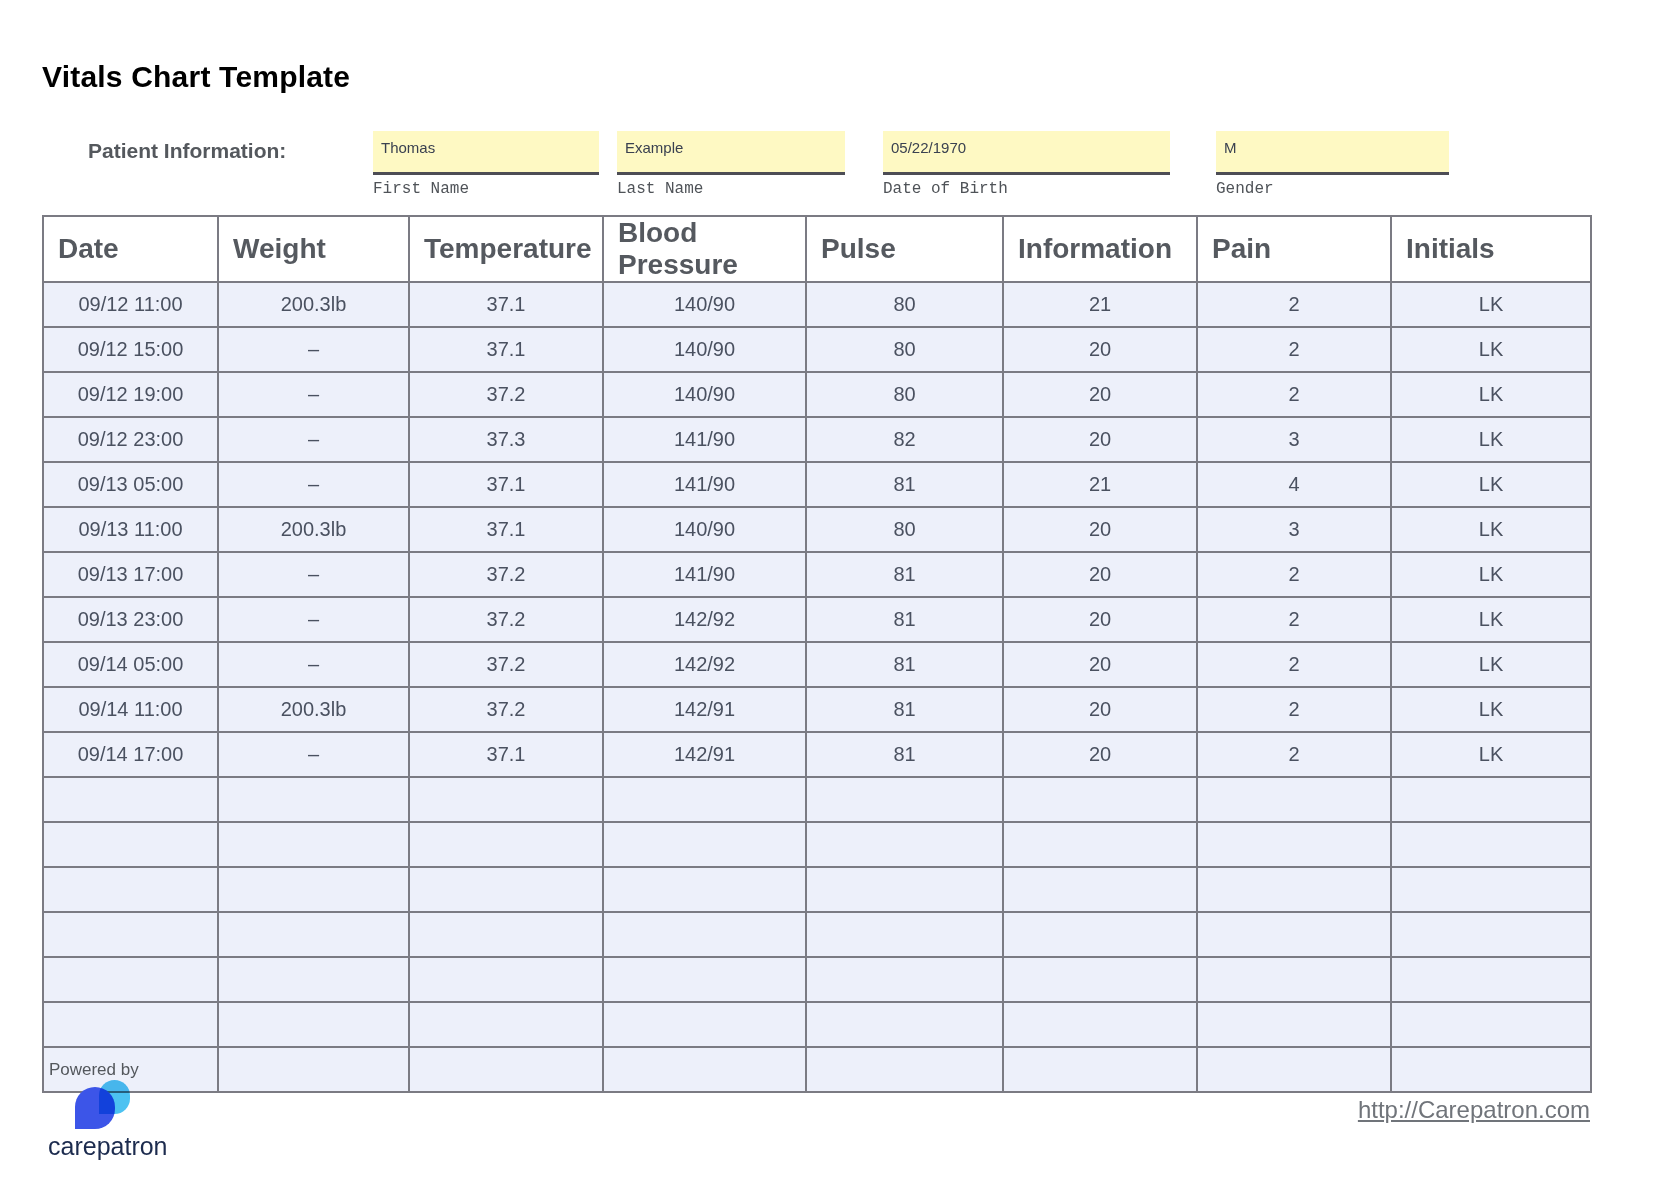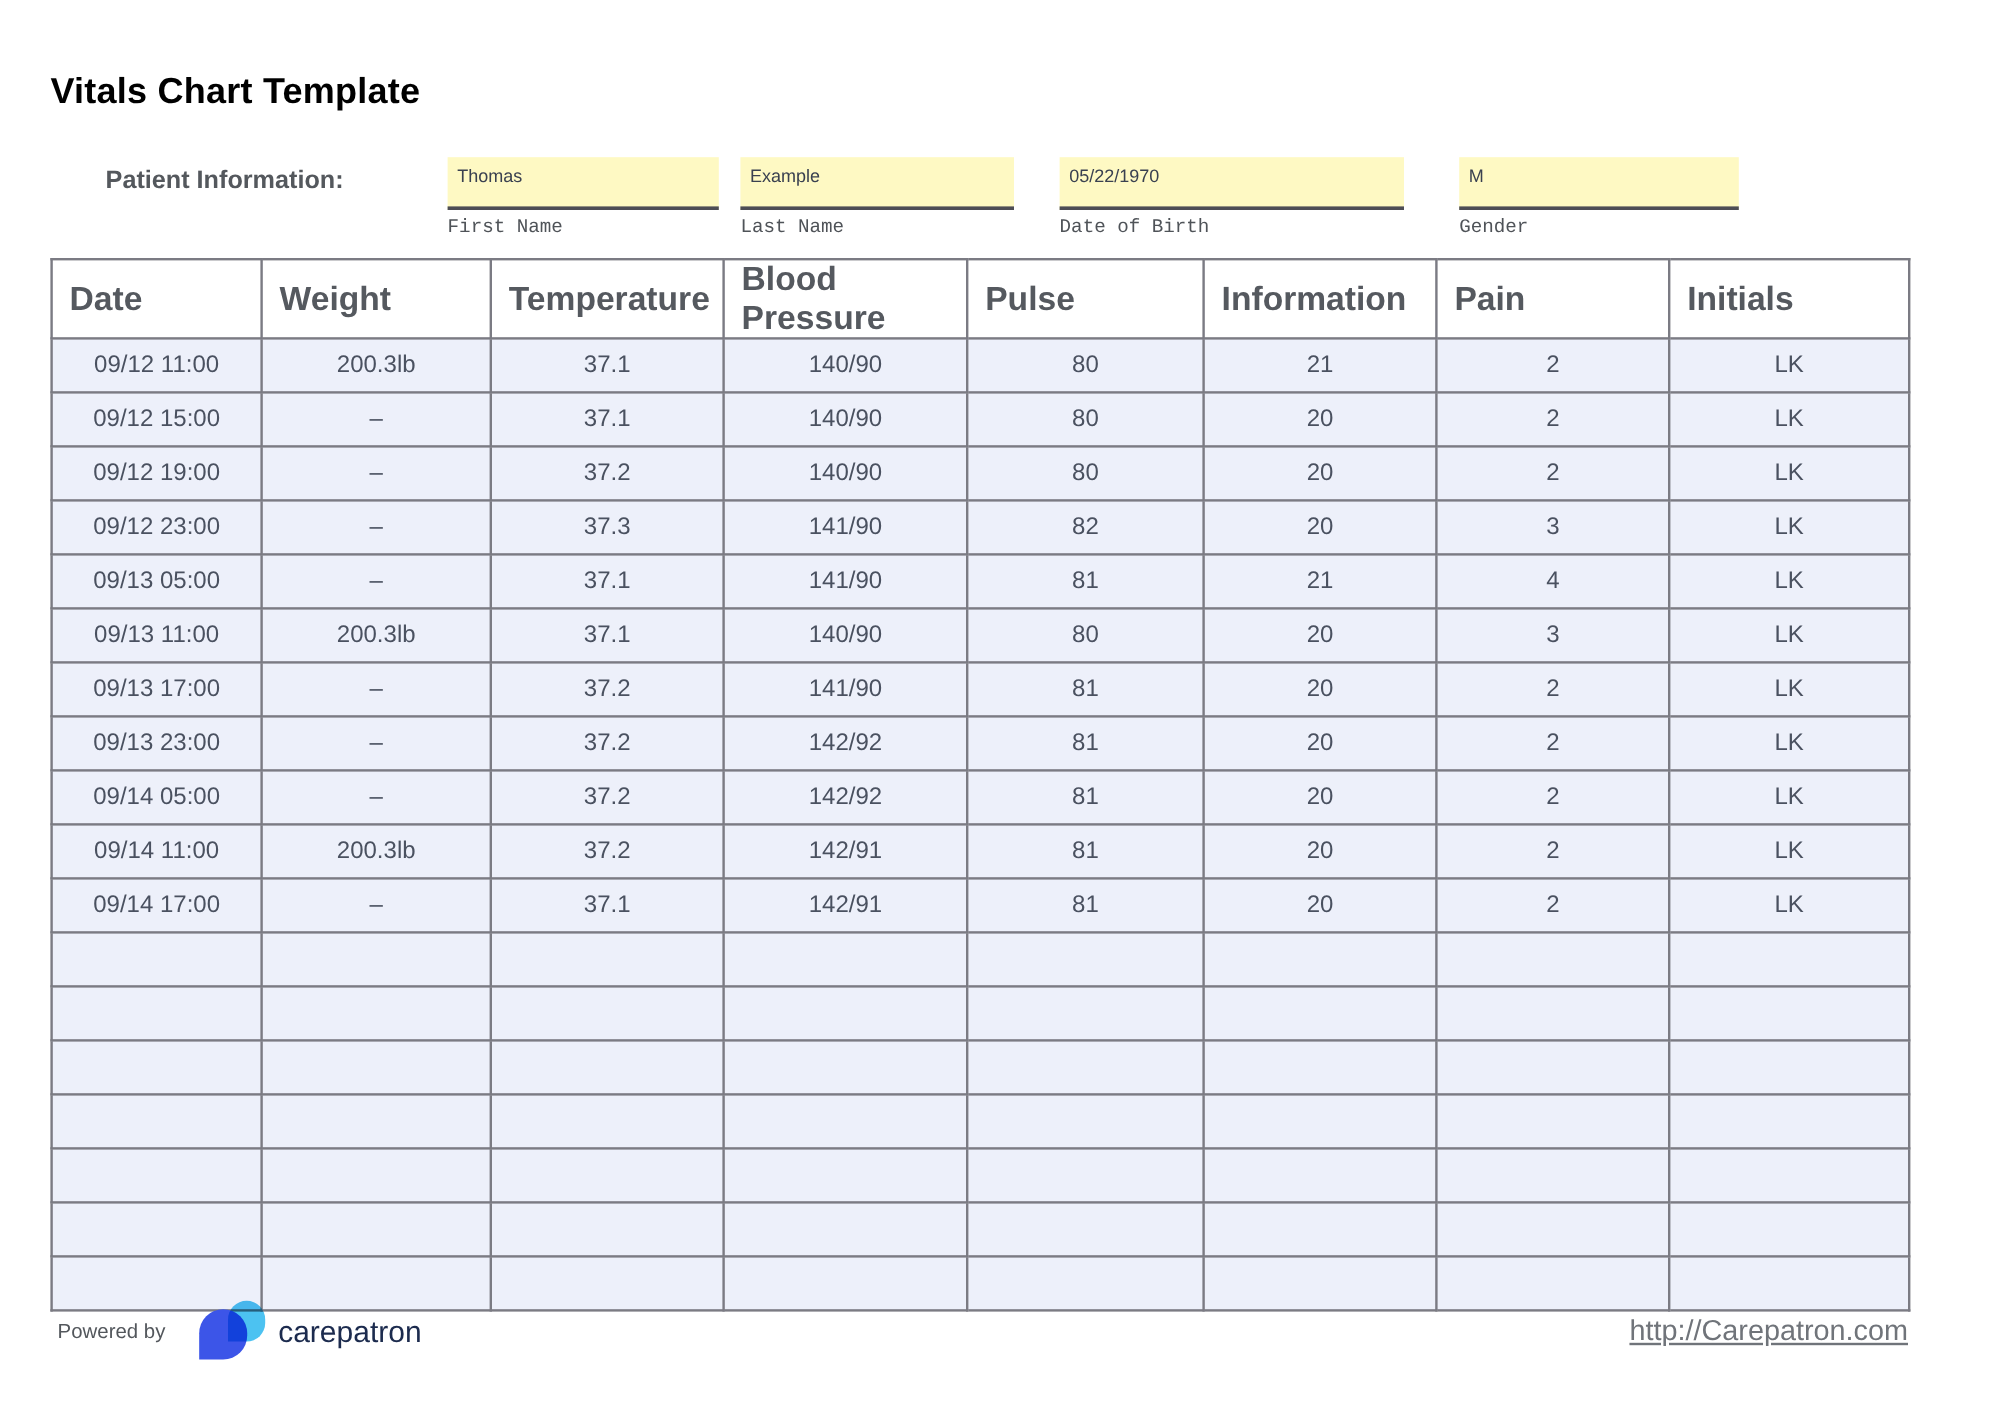--- a/index.html
+++ b/index.html
@@ -31,21 +31,21 @@
     border:2px solid #66666e; }
   table.vitals th, table.vitals td { border:2px solid #7b7b83; }
   table.vitals th { height:52px; background:#ffffff; text-align:left;
     padding-left:14px; font-size:28px; font-weight:700; color:#55595f; }
   table.vitals td { height:45px; background:#edf0fa; text-align:center;
     font-size:20px; color:#4a5160; }
 
   
   .footer { position:absolute; top:1082px; left:48px; width:1542px; height:56px;
     display:flex; justify-content:space-between; align-items:center; }
-  .footer-left { display:flex; align-items:center; }
+  .footer-left { display:flex; align-items:center;flex-direction:column; }
   .powered-by { font-size:17px; color:#53575c; margin-right:28px; }
   .logo { position:relative; width:58px; height:52px; display:inline-block;
     margin-right:8px; }
   .drop-left { position:absolute; left:0; top:7px; width:40px; height:42px;
     background:#3c55e8; border-radius:20px 20px 20px 0; }
   .drop-right { position:absolute; left:24px; top:0; width:31px; height:34px;
     background:#4cc2f1; border-radius:16px 16px 16px 0; mix-blend-mode:multiply; }
   .brand { font-size:25px; color:#1c2b4e; }
   .brand b { font-weight:400; }
   .site-link { font-size:24px; color:#70747a; text-decoration:underline; }

